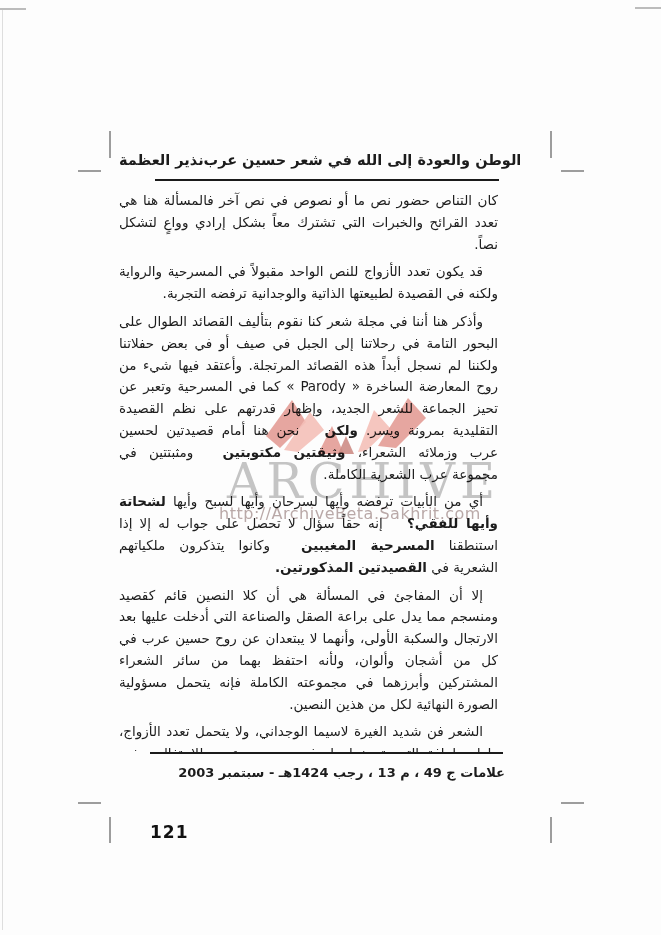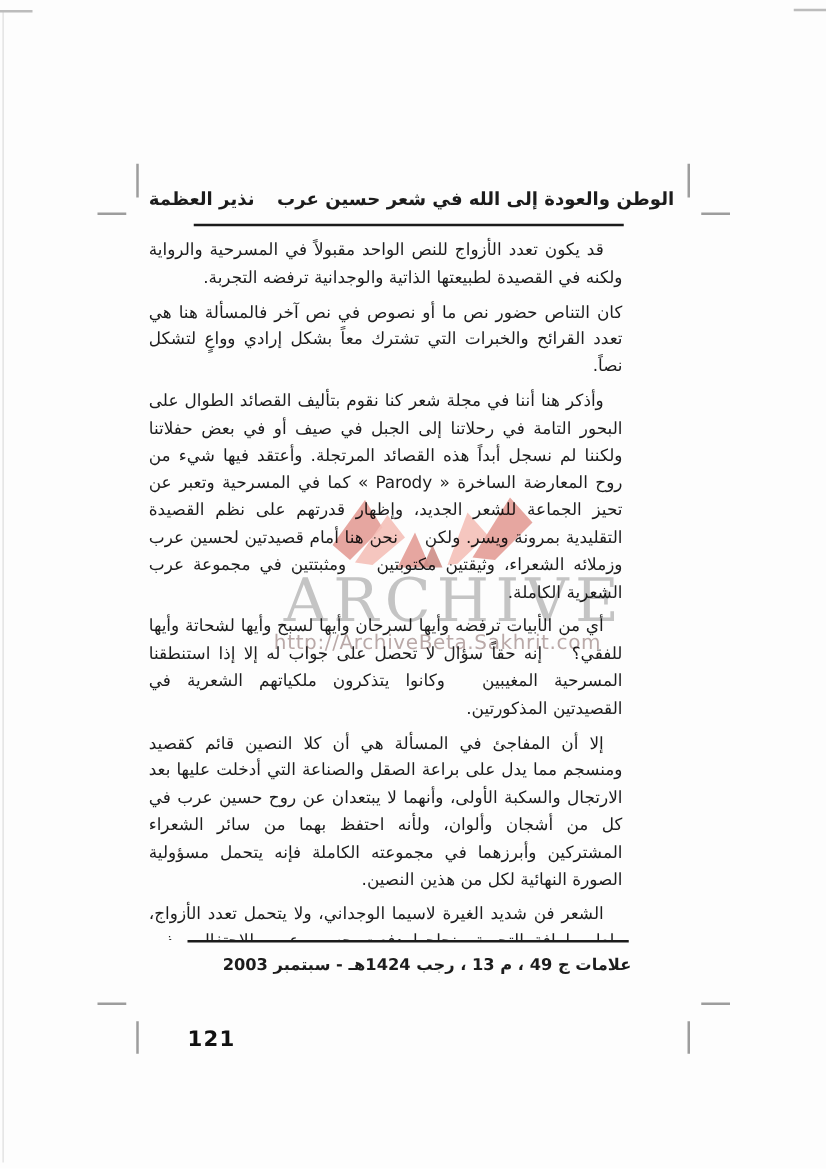--- a/index.html
+++ b/index.html
@@ -25,32 +25,32 @@
   .cm-br-h{left:561px;top:802px;width:23px;height:2px;}
   .cm-bl-v{left:109px;top:817px;width:2px;height:26px;}
   .cm-br-v{left:550px;top:817px;width:2px;height:26px;}
   
   .header-row{
     position:absolute;left:119px;top:150px;width:379px;
     display:flex;justify-content:space-between;align-items:flex-end;
     font-weight:bold;font-size:14.5px;line-height:20px;
   }
   .header-author{direction:rtl;white-space:nowrap;}
-  .header-title{direction:rtl;white-space:nowrap;text-align:right;margin-left:18px;}
+  .header-title{direction:rtl;white-space:nowrap;text-align:right;}
   .header-rule{position:absolute;left:155px;top:179px;width:344px;height:2px;background:#1b1b1b;}
   
   .body{
     position:absolute;right:163px;top:190px;width:379px;height:562px;
     direction:rtl;text-align:justify;
     font-size:13.5px;line-height:21.8px;letter-spacing:-0.1px;
     overflow:hidden;
   }
   .para{margin:0 0 6px 0;}
   .para.indent{text-indent:15px;}
-  .para .b{font-weight:normal;padding-left:17px;}
+  .para .b{font-weight:bold;padding-left:17px;}
   
   .wm-layer{position:absolute;left:0;top:0;width:661px;height:935px;pointer-events:none;mix-blend-mode:multiply;}
   .wm-book{position:absolute;left:266px;top:396px;width:166px;height:60px;opacity:.55;}
   .wm-brand{
     position:absolute;left:200px;top:456px;width:300px;
     text-align:right;
     font-family:"DejaVu Serif",serif;
     font-size:48px;line-height:50px;letter-spacing:5px;
     color:rgba(118,118,118,0.42);
     white-space:nowrap;
@@ -93,22 +93,22 @@
   <div class="crop cm-bl-v"></div>
   <div class="crop cm-br-v"></div>
 
   <div class="header-row">
     <span class="header-author">نذير العظمة</span>
     <span class="header-title">الوطن والعودة إلى الله في شعر حسين عرب</span>
   </div>
   <div class="header-rule"></div>
 
   <div class="body">
+      <p class="para"><span>كان التناص حضور نص ما أو نصوص في نص آخر فالمسألة هنا هي تعدد القرائح والخبرات التي تشترك معاً بشكل إرادي وواعٍ لتشكل نصاً.</span></p>
       <p class="para indent"><span>قد يكون تعدد الأزواج للنص الواحد مقبولاً في المسرحية والرواية ولكنه في القصيدة لطبيعتها الذاتية والوجدانية ترفضه التجربة.</span></p>
-      <p class="para"><span>كان التناص حضور نص ما أو نصوص في نص آخر فالمسألة هنا هي تعدد القرائح والخبرات التي تشترك معاً بشكل إرادي وواعٍ لتشكل نصاً.</span></p>
       <p class="para indent"><span>وأذكر هنا أننا في مجلة شعر كنا نقوم بتأليف القصائد الطوال على البحور التامة في رحلاتنا إلى الجبل في صيف أو في بعض حفلاتنا ولكننا لم نسجل أبداً هذه القصائد المرتجلة. وأعتقد فيها شيء من روح المعارضة الساخرة « Parody » كما في المسرحية وتعبر عن تحيز الجماعة للشعر الجديد، وإظهار قدرتهم على نظم القصيدة التقليدية بمرونة ويسر. </span><span class="b">ولكن</span><span> نحن هنا أمام قصيدتين لحسين عرب وزملائه الشعراء، </span><span class="b">وثيقتين مكتوبتين</span><span> ومثبتتين في مجموعة عرب الشعرية الكاملة.</span></p>
       <p class="para indent"><span>أي من الأبيات ترفضه وأيها لسرحان وأيها لسبح وأيها </span><span class="b">لشحاتة وأيها للفقي؟</span><span> إنه حقاً سؤال لا تحصل على جواب له إلا إذا استنطقنا </span><span class="b">المسرحية المغيبين</span><span> وكانوا يتذكرون ملكياتهم الشعرية في </span><span class="b">القصيدتين المذكورتين.</span></p>
       <p class="para indent"><span>إلا أن المفاجئ في المسألة هي أن كلا النصين قائم كقصيد ومنسجم مما يدل على براعة الصقل والصناعة التي أدخلت عليها بعد الارتجال والسكبة الأولى، وأنهما لا يبتعدان عن روح حسين عرب في كل من أشجان وألوان، ولأنه احتفظ بهما من سائر الشعراء المشتركين وأبرزهما في مجموعته الكاملة فإنه يتحمل مسؤولية الصورة النهائية لكل من هذين النصين.</span></p>
       <p class="para indent"><span>الشعر فن شديد الغيرة لاسيما الوجداني، ولا يتحمل تعدد الأزواج، ولعل طرافة التجربة ونجاحها دفعت حسين عرب للاحتفال بهذين النصين الشعريين اللذين يتركان انطباعاً لدينا أنهما لمؤلف واحد.</span></p>
     </div>
 
   <div class="wm-layer">
     <svg class="wm-book" viewBox="0 0 166 60" xmlns="http://www.w3.org/2000/svg">
       <polygon points="0,40 26,4 40,26 14,52" fill="#cf4436" fill-opacity="0.85"></polygon>
       <polygon points="18,54 44,16 58,34 32,56" fill="#ef8f82" fill-opacity="0.9"></polygon>

